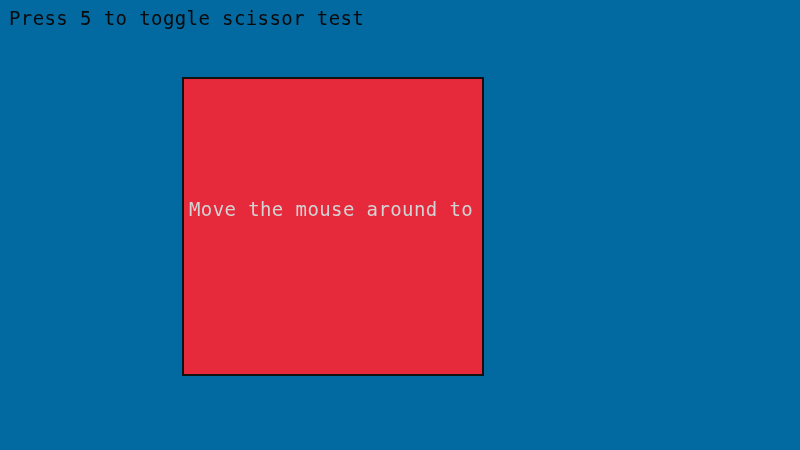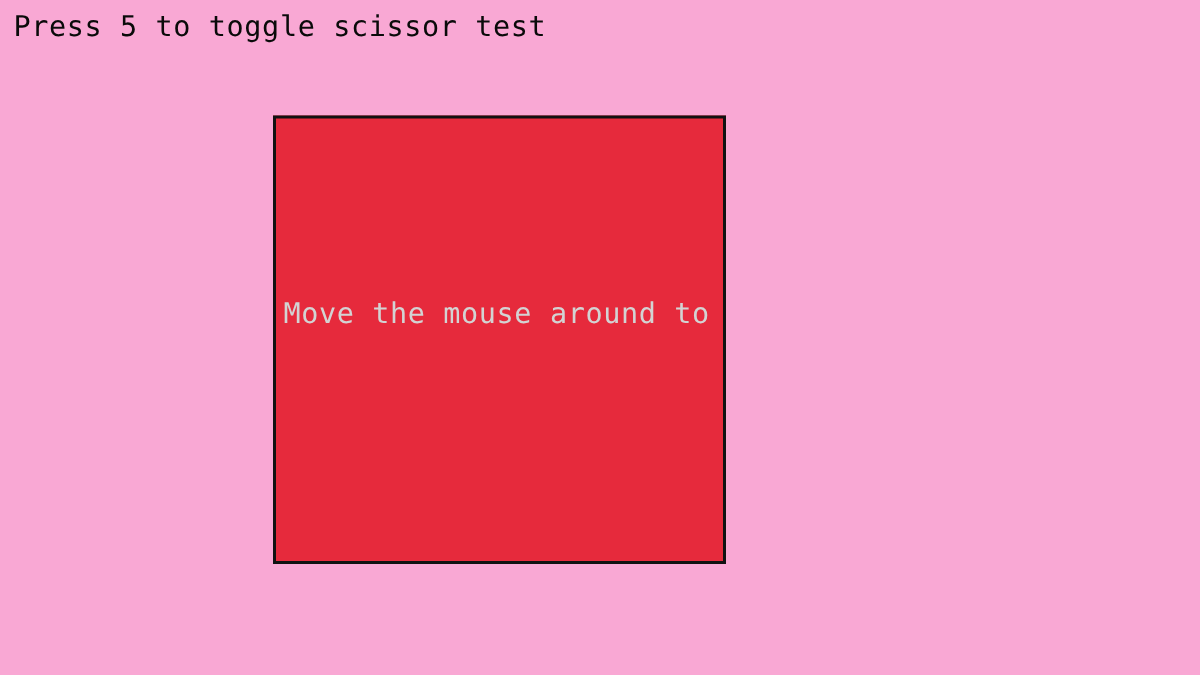--- a/index.html
+++ b/index.html
@@ -11,21 +11,21 @@
     width: 800px;
     height: 450px;
     overflow: hidden;
     font-family: "DejaVu Sans Mono", "Liberation Mono", monospace;
   }
 
   #app-canvas {
     position: relative;
     width: 800px;
     height: 450px;
-    background: #f9a8d4;
+    background: #0369a1;
     overflow: hidden;
   }
 
   
   #instruction-text {
     position: absolute;
     left: 9px;
     top: 6px;
     font-family: "DejaVu Sans Mono", "Liberation Mono", monospace;
     font-size: 19px;

